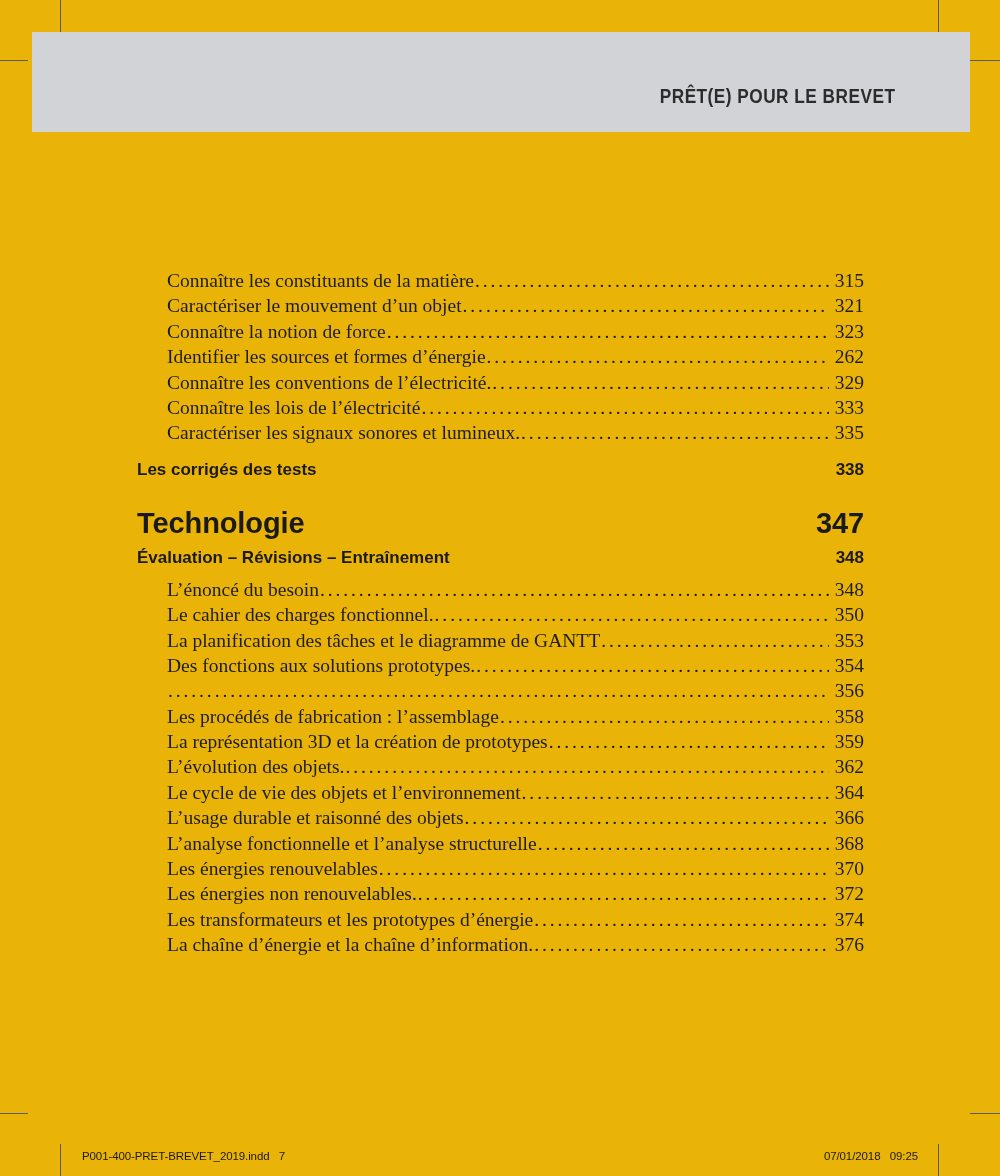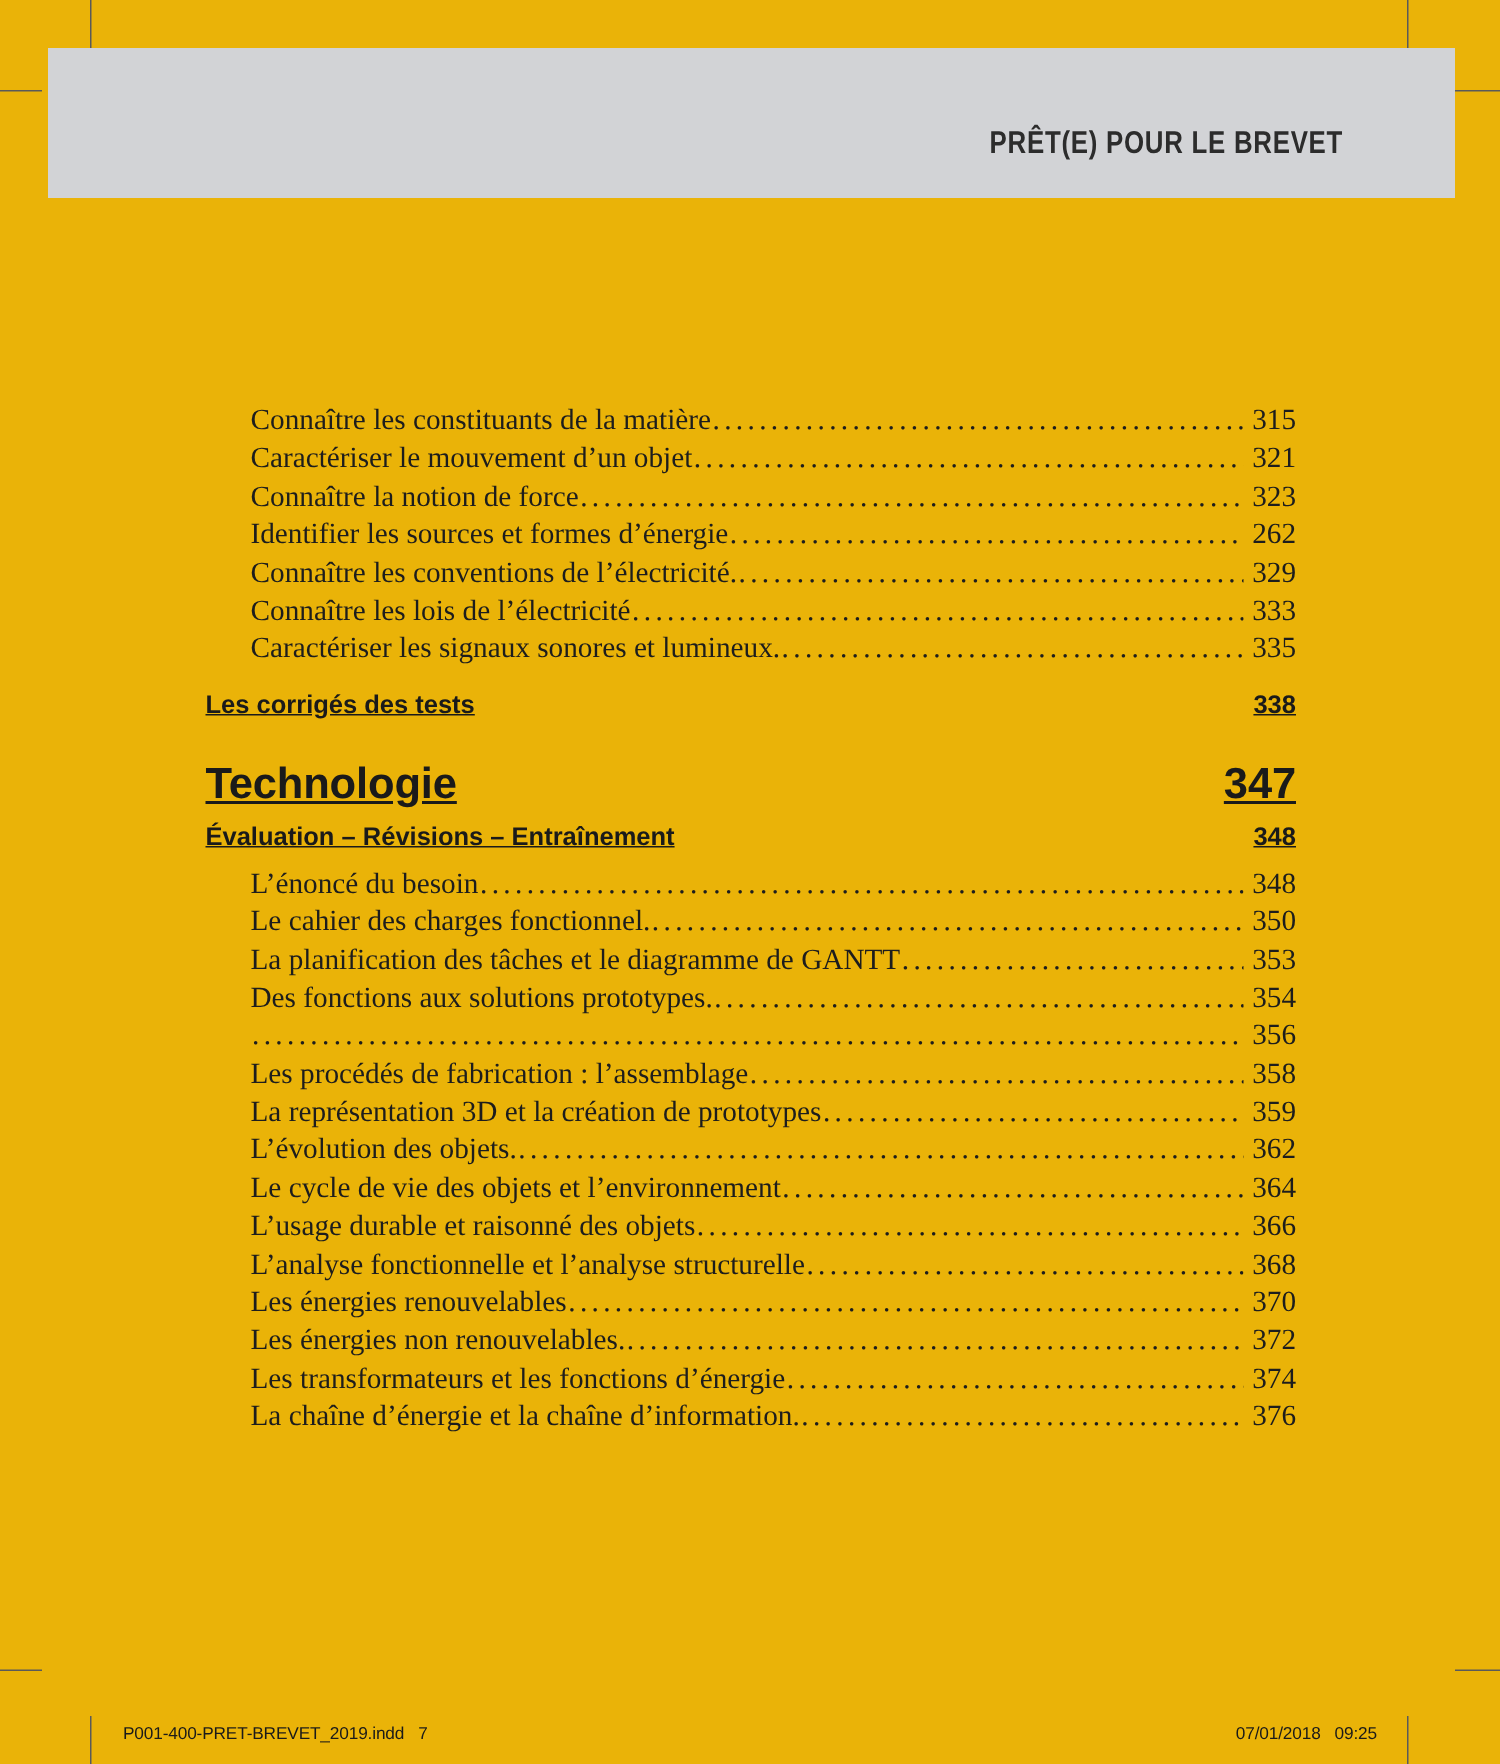--- a/index.html
+++ b/index.html
@@ -102,21 +102,20 @@
     min-width: 34px;
     white-space: nowrap;
   }
 
   .heading {
     display: flex;
     align-items: flex-start;
     font-family: "Liberation Sans", "DejaVu Sans", sans-serif;
     font-weight: 700;
     color: #1a1a1a;
-    text-decoration: underline;
   }
   .heading .htitle {
     flex: 1 1 auto;
     white-space: nowrap;
   }
   .heading .hpage {
     flex: 0 0 auto;
     text-align: right;
     white-space: nowrap;
   }
@@ -288,21 +287,21 @@
         <span class="title">Les énergies renouvelables</span>
         <span class="leader"></span>
         <span class="page">370</span>
       </div>
       <div class="entry">
         <span class="title">Les énergies non renouvelables.</span>
         <span class="leader"></span>
         <span class="page">372</span>
       </div>
       <div class="entry">
-        <span class="title">Les transformateurs et les fonctions d’énergie</span>
+        <span class="title">Les transformateurs et les prototypes d’énergie</span>
         <span class="leader"></span>
         <span class="page">374</span>
       </div>
       <div class="entry">
         <span class="title">La chaîne d’énergie et la chaîne d’information.</span>
         <span class="leader"></span>
         <span class="page">376</span>
       </div>
     </div>
 

